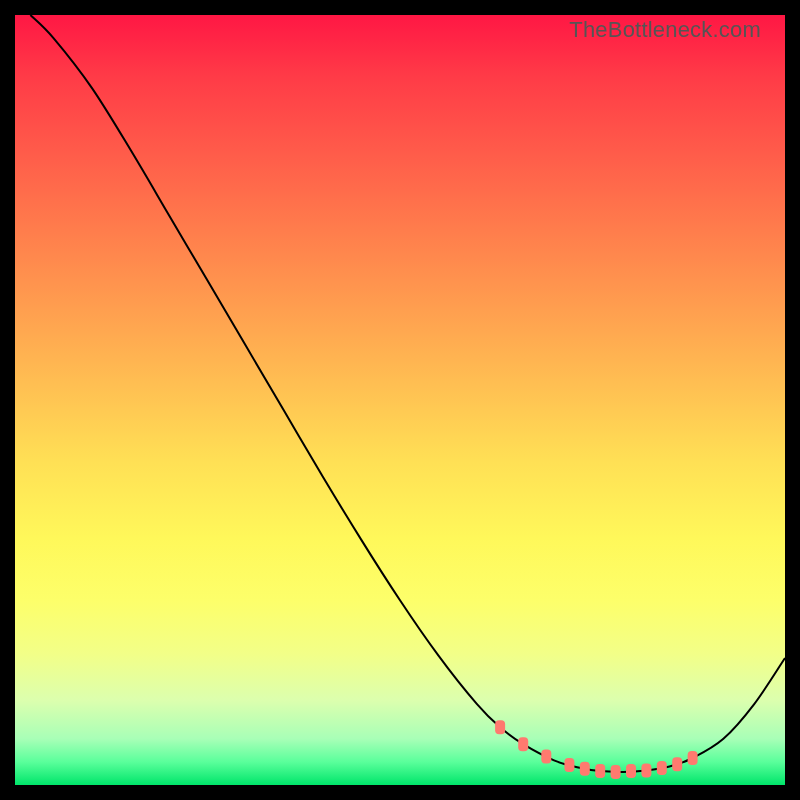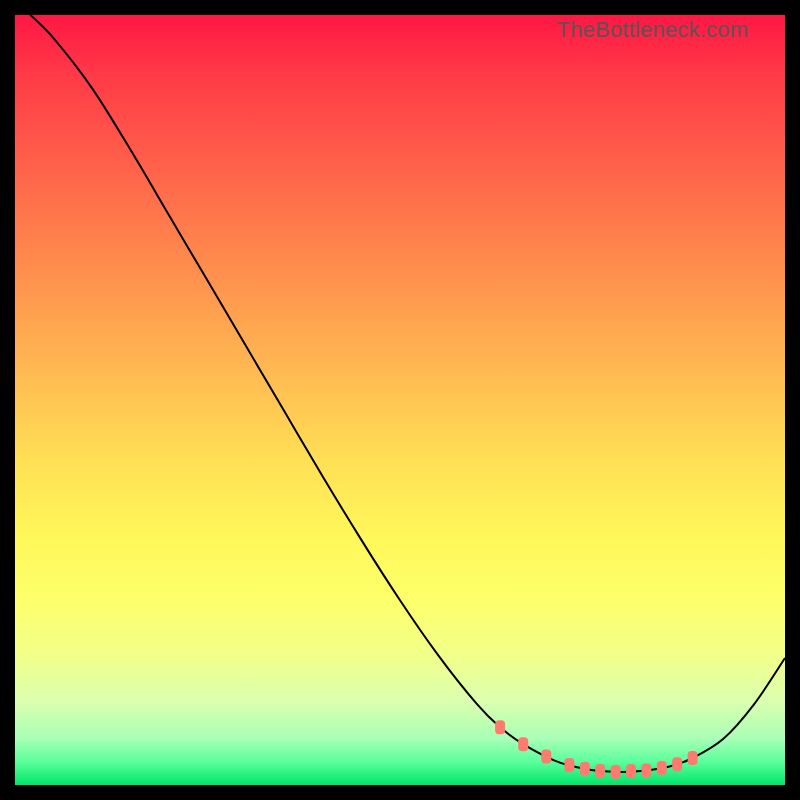--- a/index.html
+++ b/index.html
@@ -28,21 +28,21 @@
       #fdff6a 76%,
       #f2ff88 83%,
       #dcffae 89%,
       #a8ffb7 94%,
       #5aff9b 97%,
       #00e56a 100%);
   }
   .watermark {
     position: absolute;
     top: 2px;
-    right: 36px;
+    right: 24px;
     font-family: Arial, Helvetica, sans-serif;
     font-size: 22px;
     color: #555;
     letter-spacing: 0.2px;
     font-weight: 500;
     text-align: right;
   }
   svg.curve {
     position: absolute;
     left: 0;

